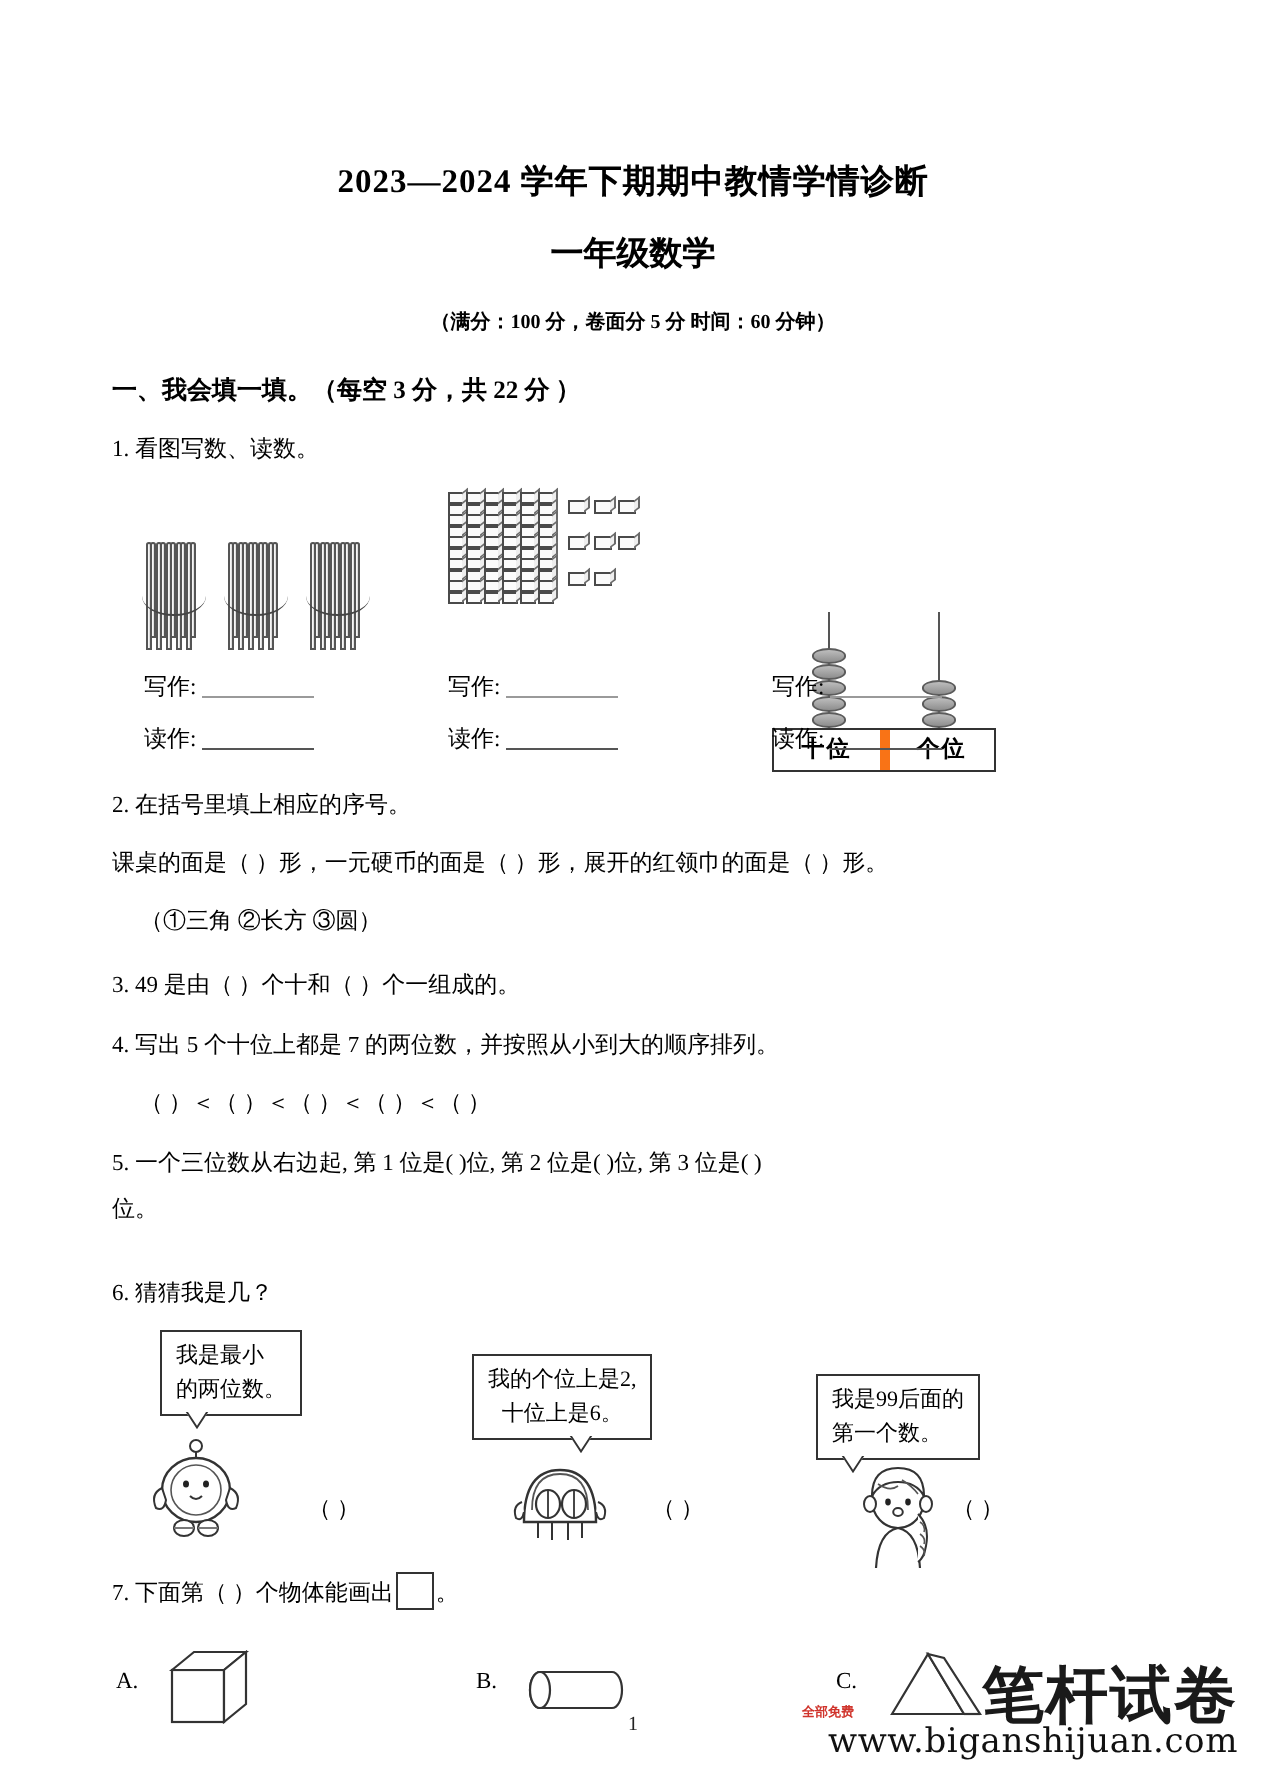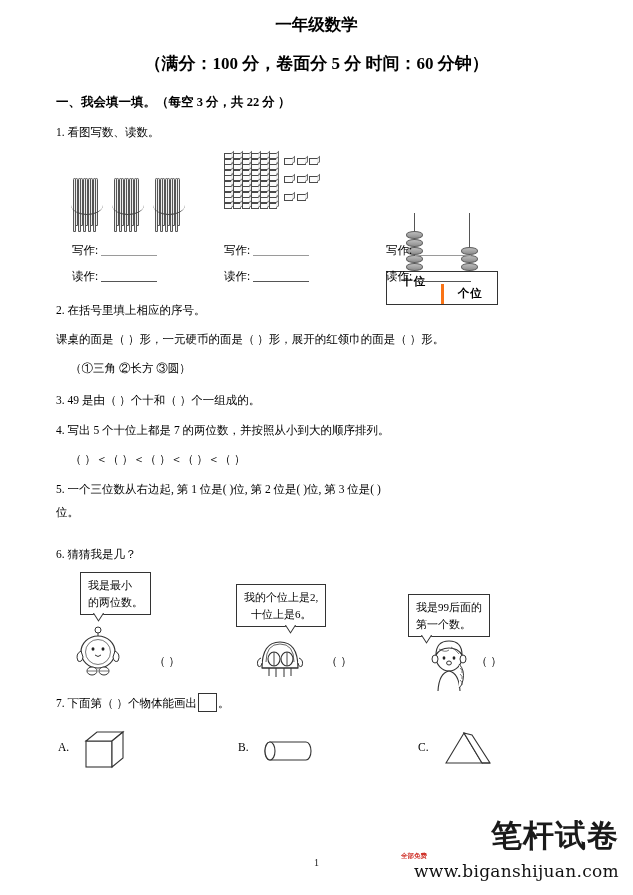--- a/index.html
+++ b/index.html
@@ -11,21 +11,21 @@
   .inner{position:absolute;left:56px;top:0;width:521px;height:895px;}
 
   .title{
     text-align:center;font-weight:bold;font-size:16.5px;letter-spacing:.5px;
     margin-top:80px;font-family:"Liberation Serif","DejaVu Serif",serif;
   }
   .subtitle{
     text-align:center;font-weight:bold;font-size:16.5px;margin-top:14px;
   }
   .meta{
-    text-align:center;font-weight:bold;font-size:17px;margin-top:16px;
+    text-align:center;font-weight:bold;font-size:10px;margin-top:16px;
   }
 
   .sec-head{font-weight:bold;font-size:12.5px;margin-top:19px;}
   .q{font-size:11.5px;margin-top:13px;line-height:1.55;}
   .q2{font-size:11.5px;margin-top:9px;line-height:1.8;}
   .indent{padding-left:14px;}
 
   
   .figrow{position:relative;height:78px;margin-top:12px;}
   .fig{position:absolute;bottom:0;}
@@ -64,21 +64,21 @@
   .rod{position:absolute;bottom:0;width:1.3px;background:#555;height:58px;}
   .bead{
     position:absolute;width:17px;height:7.4px;border:1px solid #5c5c5c;
     border-radius:50%;background:linear-gradient(to bottom,#bdbdbd,#8e8e8e);
     box-sizing:border-box;
   }
   .pv-table{display:flex;border:1px solid #333;width:112px;box-sizing:border-box;}
   .pv-cell{
     flex:1;text-align:center;font-size:11.5px;padding:2.5px 0;letter-spacing:1px;
   }
-  .pv-cell + .pv-cell{border-left:3px solid #f97316;margin-top:12px;}
+  .pv-cell + .pv-cell{border-left:5px solid #f97316;}
 
   
   .wrrow{position:relative;height:20px;font-size:11.5px;}
   .wr{position:absolute;white-space:nowrap;}
   .uline{display:inline-block;width:56px;border-bottom:1px solid #555;margin-left:3px;vertical-align:-2px;}
   .uline.g{border-bottom:1px solid #9a9a9a;}
 
   
   .guessrow{position:relative;height:108px;margin-top:8px;}
   .bubble{
@@ -96,38 +96,39 @@
   .optrow{position:relative;height:50px;margin-top:14px;}
   .opt{position:absolute;font-size:11.5px;}
 
   .qbox{display:inline-block;width:17px;height:17px;border:1px solid #333;vertical-align:-5px;margin:0 1px;}
 
   .pagenum{position:absolute;left:0;right:0;bottom:27px;text-align:center;font-size:10px;color:#222;}
 
   
   .wm{position:absolute;right:14px;bottom:14px;width:220px;height:66px;}
   .wm-cn{
-    position:absolute;right:0;top:0;font-size:31px;font-weight:bold;letter-spacing:1px;
+    position:absolute;right:0;top:12px;font-size:31px;font-weight:bold;letter-spacing:1px;
     color:#1a1a1a;font-family:"DejaVu Sans","Liberation Sans",sans-serif;
   }
   .wm-url{
     position:absolute;right:0;bottom:0;font-size:17px;color:#111;letter-spacing:.3px;
     font-family:"DejaVu Serif","Liberation Serif",serif;
   }
   .wm-free{
     position:absolute;left:2px;bottom:20px;font-size:6.5px;color:#d0342c;
     font-family:"DejaVu Sans","Liberation Sans",sans-serif;font-weight:bold;
   }
 </style>
 </head>
 <body>
 
 <div class="page">
 <div class="inner">
 
+  <div class="title">2023—2024 学年下期期中教情学情诊断</div>
   <div class="subtitle">一年级数学</div>
   <div class="meta">（满分：100 分，卷面分 5 分   时间：60 分钟）</div>
 
   <div class="sec-head">一、我会填一填。（每空 3 分，共 22 分   ）</div>
 
   <div class="q">1. 看图写数、读数。</div>
 
   <div class="figrow">
 
     <div class="fig" style="left:16px;">

